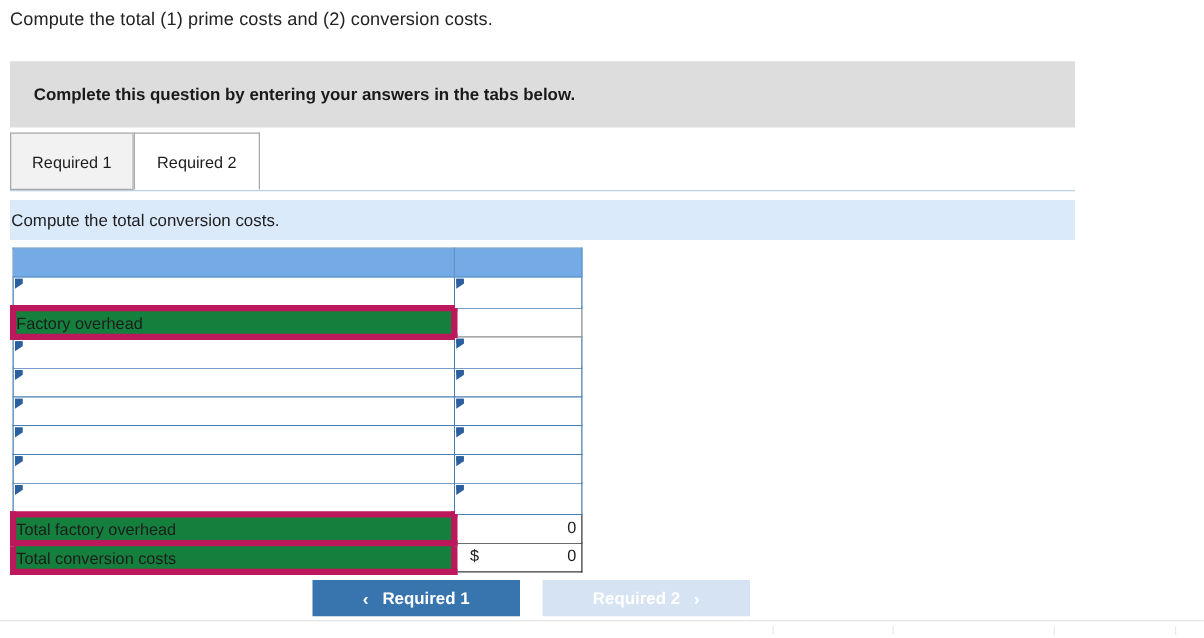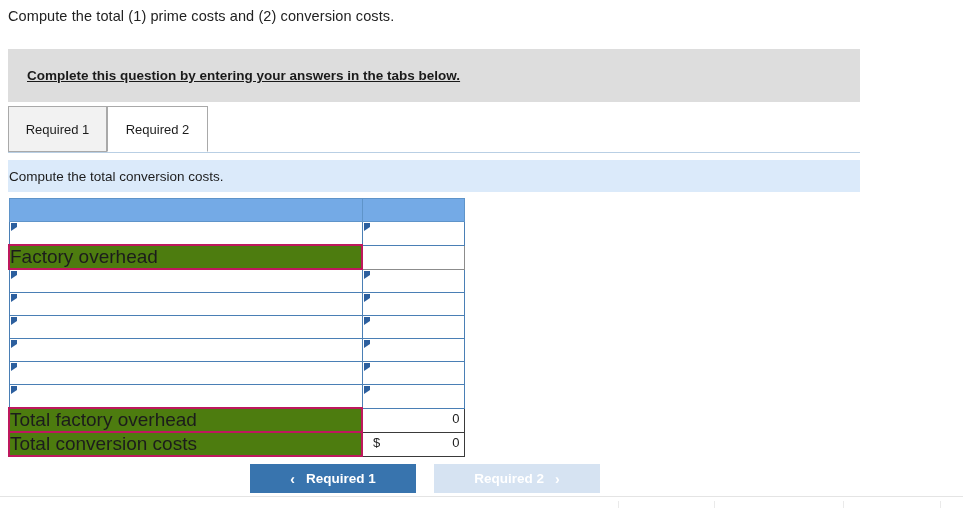--- a/index.html
+++ b/index.html
@@ -36,21 +36,20 @@
     height: 53px;
     background: #dddddd;
     display: flex;
     align-items: center;
   }
   .instruction-banner-text {
     margin-left: 19px;
     font-size: 13.5px;
     font-weight: bold;
     color: #1a1a1a;
-    text-decoration: underline;
   }
 
   
   .tab-strip {
     position: absolute;
     left: 8px;
     top: 106px;
     width: 852px;
     height: 47px;
     box-sizing: border-box;
@@ -175,24 +174,24 @@
     font-family: "Liberation Sans", sans-serif;
     font-size: 13px;
     color: #1c1c1c;
     padding: 0;
     text-align: right;
   }
   .cell-input-field.align-left { text-align: left; }
 
   
   .cell-static {
-    border: 2px solid #be185d;
-    background: #4d7c0f;
+    border: 5px solid #be185d;
+    background: #15803d;
     height: 21px;
-    font-size: 19px;
+    font-size: 13px;
     color: #1c1c1c;
     padding-left: 4px;
     box-sizing: border-box;
   }
   .cell-static.indent { }
   .cell-blank {
     border: 1px solid #8c8c8c;
     background: #ffffff;
     height: 21px;
   }

